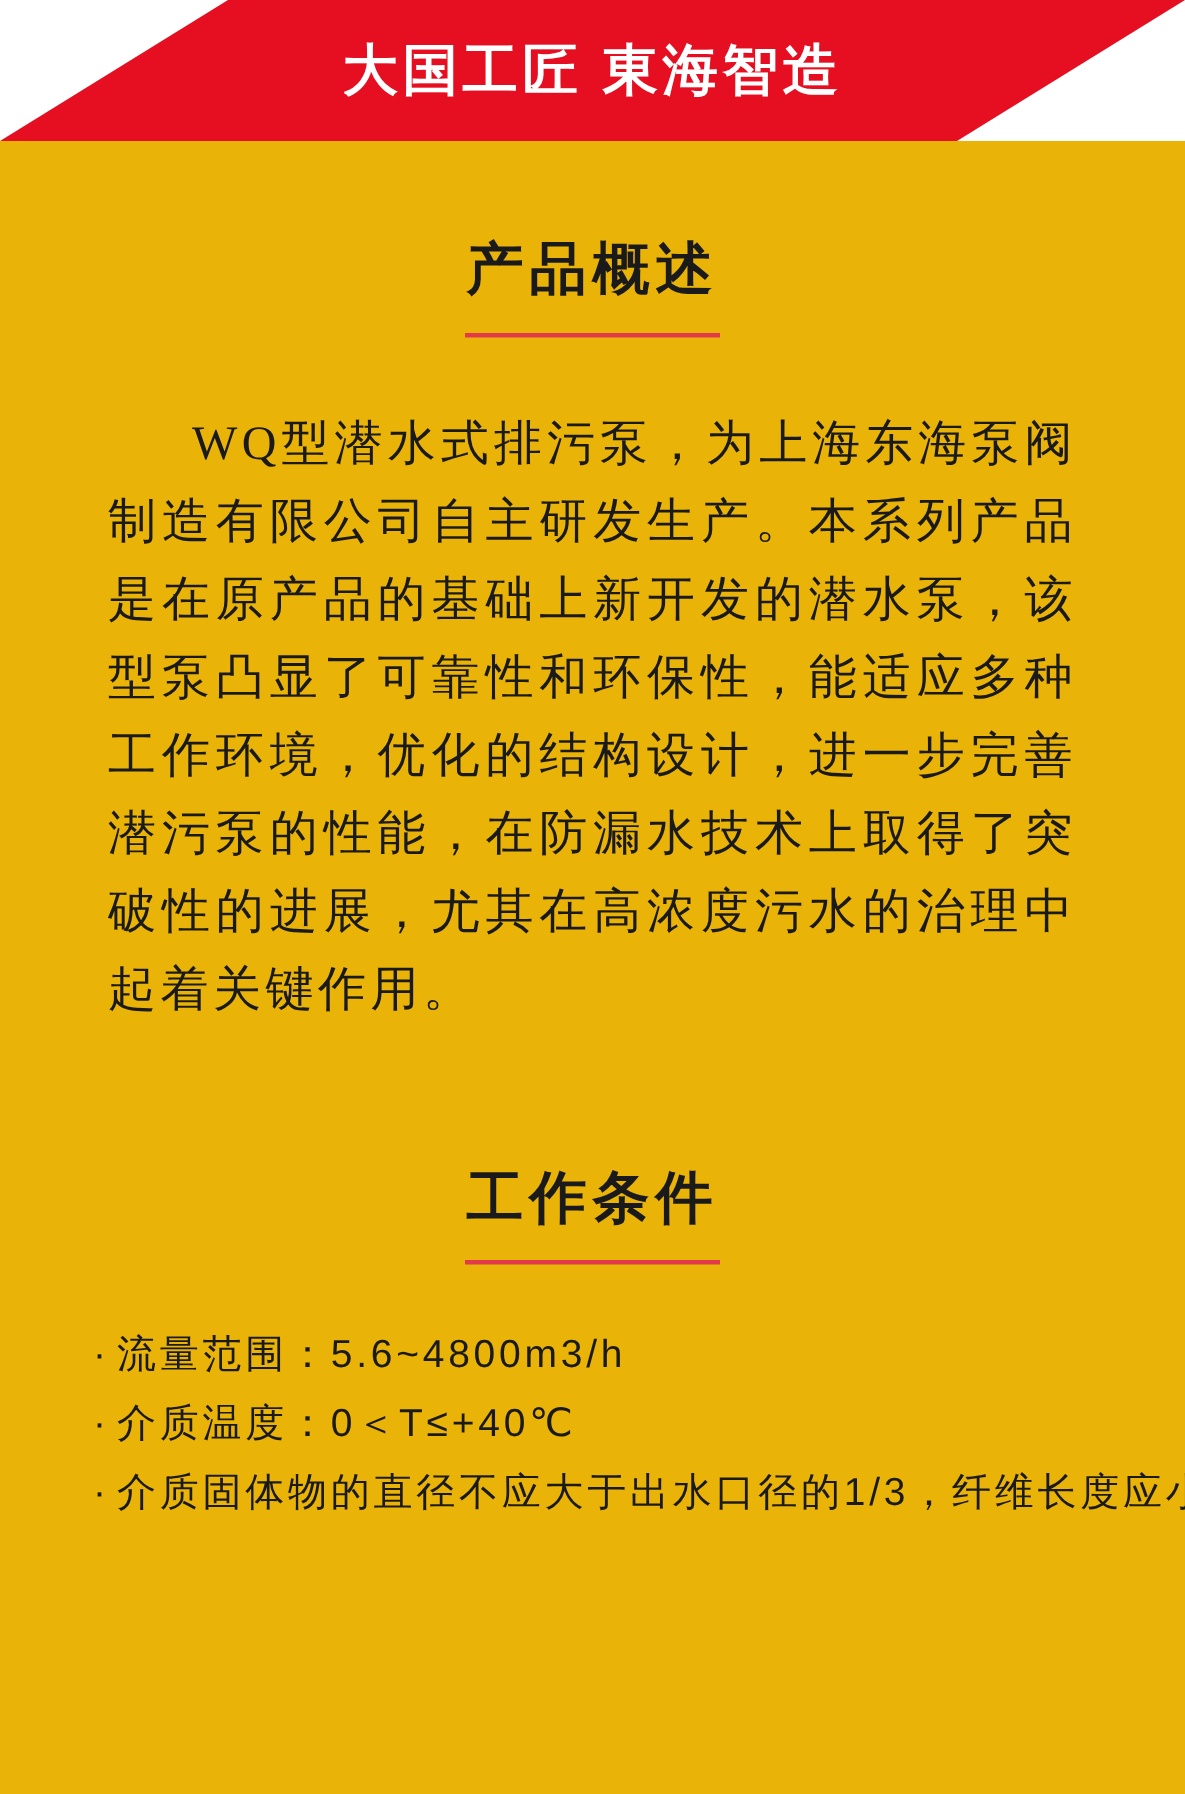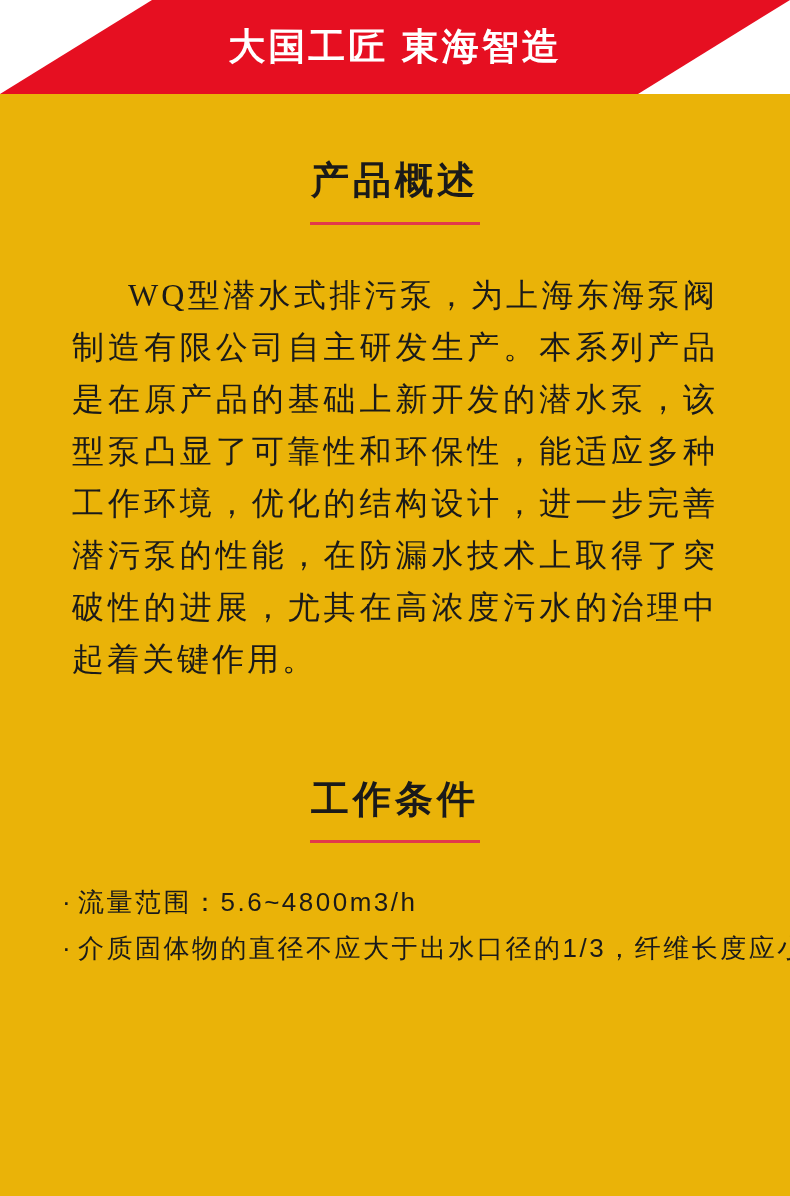--- a/index.html
+++ b/index.html
@@ -138,18 +138,21 @@
   <div class="section-head">
     <div class="spacer-2"></div>
     <div class="section-title">工作条件</div>
     <div class="title-rule"></div>
   </div>
 
   <ul class="cond-list">
     <li class="cond-item">
       <span class="dot">·</span><span>流量范围：5.6~4800m3/h</span>
     </li>
+    <li class="cond-item">
+      <span class="dot">·</span><span>介质温度：0＜T≤+40℃</span>
+    </li>
     <li class="cond-item wrap">
       <span class="dot">·</span><span>介质固体物的直径不应大于出水口径的1/3，纤维长度应小于出水口径的4倍</span>
     </li>
   </ul>
 
 </div>
 
 </body></html>

